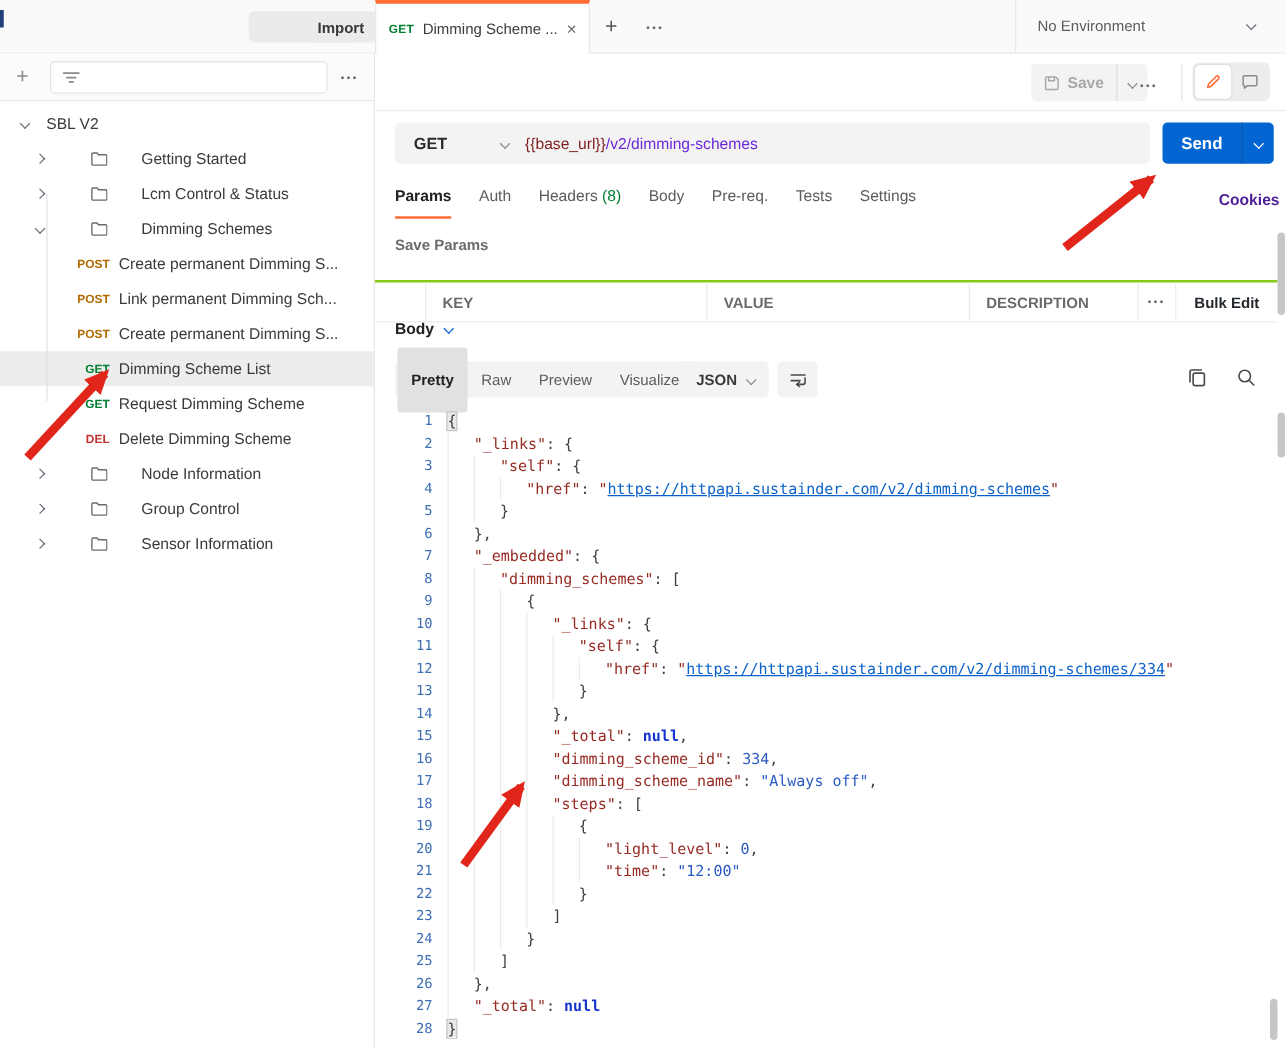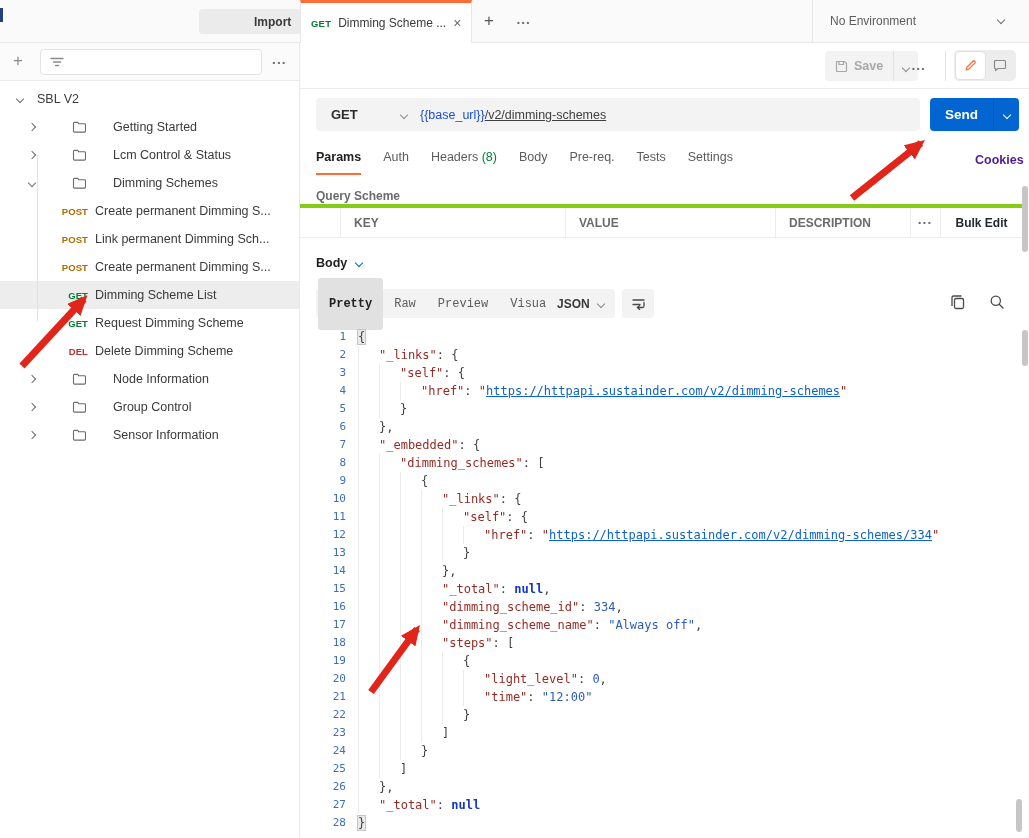--- a/index.html
+++ b/index.html
@@ -56,56 +56,56 @@
   .hdr-divider { position:absolute; left:645px; top:8px; width:1px; height:30px; background:#e4e4e4; }
   .edit-group { position:absolute; left:654px; top:7px; width:62px; height:31px; background:#ededed; border-radius:5px; display:flex; align-items:center; padding:2px; }
   .edit-pencil { width:29px; height:27px; background:#fff; border-radius:4px; box-shadow:0 0 0 1px #e0e0e0; display:flex; align-items:center; justify-content:center; cursor:pointer; }
   .edit-comment { width:29px; height:27px; display:flex; align-items:center; justify-content:center; cursor:pointer; }
 
   
   .req-bar { position:absolute; left:316px; top:98px; width:604px; height:33px; background:#f3f3f3; border-radius:4px; display:flex; align-items:center; }
   .req-method { width:104px; display:flex; align-items:center; padding-left:15px; font-size:13px; font-weight:600; color:#2d2d2d; cursor:pointer; }
   .req-method .chev { margin-left:auto; margin-right:13px; }
   .req-url { flex:1; font-size:12.5px; cursor:text; white-space:nowrap; }
-  .url-var { color:#1d4ed8; }
-  .url-path { color:#404040;text-decoration:underline; }
+  .url-var { color:#7f1d1d; }
+  .url-path { color:#6d28d9; }
   .send-btn { position:absolute; left:930px; top:98px; width:89px; height:33px; background:#0265d2; border-radius:4px; display:flex; color:#fff; cursor:pointer; }
   .send-main { flex:1; display:flex; align-items:center; justify-content:center; font-size:13.5px; font-weight:600; }
   .send-chev { width:26px; border-left:1px solid #1157a8; display:flex; align-items:center; justify-content:center; }
 
   
   .rtabs { position:absolute; left:316px; top:150px; display:flex; gap:22px; font-size:12.5px; color:#5c5c5c; }
   .rtab { padding-bottom:9px; cursor:pointer; }
   .rtab.active { color:#212121; font-weight:600; border-bottom:2px solid #ff6c37; }
   .rtab .badge { color:#007f31; }
   .cookies { position:absolute; left:975px; top:153px; font-size:12.5px; font-weight:600; color:#4c1d95; cursor:pointer; }
 
   .qp-title { position:absolute; left:316px; top:189px; font-size:12px; font-weight:600; color:#6b6b6b; }
 
   
-  .ptable { position:absolute; left:300px; top:204px; width:722px; height:34px; border-top:4px solid #84cc16; border-bottom:1px solid #ececec; display:flex; font-size:12px; font-weight:600; color:#6b6b6b; }
+  .ptable { position:absolute; left:300px; top:224px; width:722px; height:34px; border-top:2px solid #84cc16; border-bottom:1px solid #ececec; display:flex; font-size:12px; font-weight:600; color:#6b6b6b; }
   .pcell { display:flex; align-items:center; padding-left:13px; }
   .pcell.bl { border-left:1px solid #ececec; }
   .c-sel { width:40px; }
   .c-key { width:225px; }
   .c-val { width:210px; }
   .c-desc { width:135px; }
   .c-dots { width:30px; justify-content:center; padding-left:0; }
   .c-bulk { width:82px; color:#24292f; cursor:pointer; justify-content:center; padding-left:0; }
 
   
   .resp-meta { position:absolute; left:300px; top:247px; width:722px; height:34px; }
   .body-dd { position:absolute; left:16px; top:9px; display:flex; align-items:center; gap:9px; font-size:12.5px; font-weight:600; color:#212121; cursor:pointer; }
   .meta-right { position:absolute; right:7px; top:8px; display:flex; align-items:center; gap:11px; font-size:12px; font-weight:600; color:#007f31; }
   .meta-div { width:1px; height:18px; background:#e4e4e4; }
   .save-resp { color:#0265d2; font-size:12.5px; display:flex; align-items:center; gap:7px; cursor:pointer; }
 
   
   .seg { position:absolute; left:316px; top:289px; height:29px; background:#f3f3f3; border-radius:4px; display:flex; align-items:center; padding:2px; font-size:12px; color:#5c5c5c; }
-  .seg-item { padding:19px 11px; border-radius:3px; cursor:pointer;font-family:Liberation Mono, monospace; }
+  .seg-item { padding:19px 11px; border-radius:3px; cursor:pointer; }
   .seg-item.active { background:#e1e1e1; color:#212121; font-weight:600; }
   .json-dd { position:absolute; left:546px; top:289px; height:29px; background:#f3f3f3; border-radius:4px; display:flex; align-items:center; gap:8px; padding:0 11px; font-size:12px; font-weight:600; color:#3a3a3a; cursor:pointer; }
   .fmt-btn { position:absolute; left:622px; top:289px; width:32px; height:29px; background:#f3f3f3; border-radius:4px; display:flex; align-items:center; justify-content:center; cursor:pointer; }
   .copy-btn { position:absolute; left:950px; top:294px; cursor:pointer; }
   .search-btn { position:absolute; left:989px; top:294px; cursor:pointer; }
 
   
   .code { position:absolute; left:300px; top:322px; width:714px; height:516px; padding-top:6px; font-family:"DejaVu Sans Mono",monospace; font-size:12px; overflow:hidden; }
   .cline { position:relative; height:18px; line-height:18px; white-space:pre; }
   .lnum { position:absolute; left:0; top:0; width:46px; text-align:right; color:#3e6fb5; font-size:11px; }
@@ -296,21 +296,21 @@
     <span class="rtab active">Params</span>
     <span class="rtab">Auth</span>
     <span class="rtab">Headers <span class="badge">(8)</span></span>
     <span class="rtab">Body</span>
     <span class="rtab">Pre-req.</span>
     <span class="rtab">Tests</span>
     <span class="rtab">Settings</span>
   </div>
 <div class="cookies">Cookies</div>
 
-<div class="qp-title">Query Scheme</div>
+<div class="qp-title">Save Params</div>
 
 <div class="ptable">
   <div class="pcell c-sel"></div>
   <div class="pcell c-key bl">KEY</div>
   <div class="pcell c-val bl">VALUE</div>
   <div class="pcell c-desc bl">DESCRIPTION</div>
   <div class="pcell c-dots bl">
       <span class="dots">•••</span>
     </div>
   <div class="pcell c-bulk bl">Bulk Edit</div>

